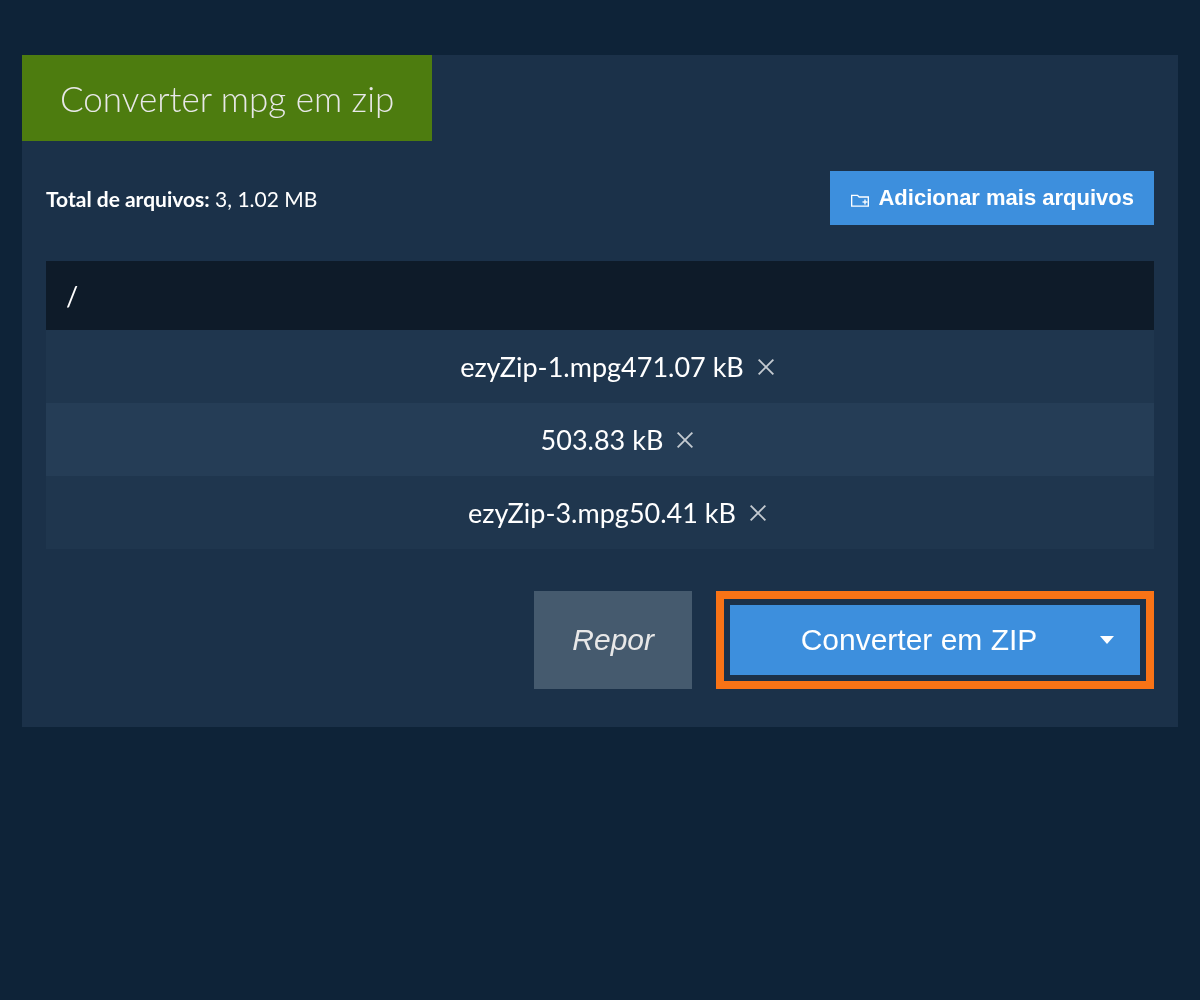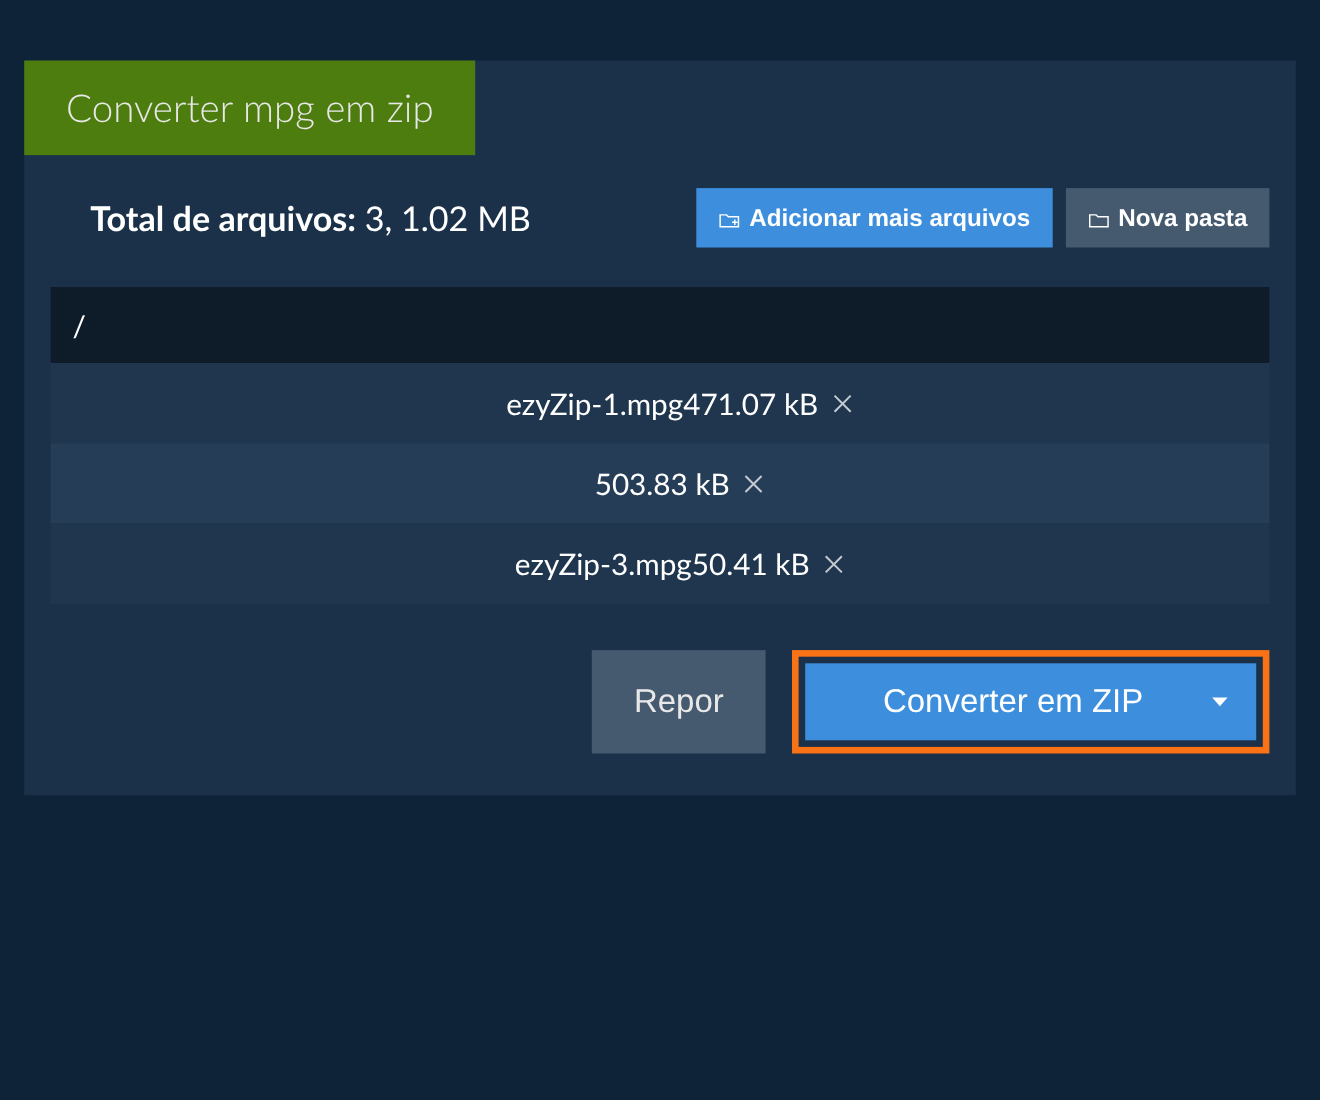--- a/index.html
+++ b/index.html
@@ -30,23 +30,22 @@
     .content {
       padding: 30px 24px 20px 24px;
     }
     .header-row {
       display: flex;
       justify-content: space-between;
       align-items: center;
       margin-bottom: 36px;
     }
     .total-label {
-      font-size: 31px;
-      color: #ffffff;
-      margin-left: 36px;
+      font-size: 21px;
+      color: #ffffff;
     }
     .total-bold {
       font-weight: 700;
     }
     .header-buttons {
       display: flex;
       gap: 12px;
     }
     .btn {
       display: inline-flex;
@@ -128,23 +127,24 @@
       padding-bottom: 18px;
     }
     .btn-large {
       padding: 22px 38px;
       font-size: 30px;
       font-weight: 300;
     }
     .btn-repor {
       background-color: #455a6e;
       color: #e8e8e8;
+      font-style: italic;
     }
     .convert-wrapper {
-      border: 6px solid #f97316;
+      border: 8px solid #f97316;
       display: inline-flex;
       padding: 6px;
     }
     .btn-convert {
       background-color: #3d8fdd;
       color: #ffffff;
       padding: 18px 68px 18px 36px;
       font-size: 30px;
       font-weight: 300;
       position: relative;
@@ -180,28 +180,20 @@
         <button class="btn btn-primary">
           <span class="folder-plus-icon">
             <svg viewBox="0 0 24 20" fill="none" stroke="#ffffff" stroke-width="1.6">
               <path d="M2 4 L2 17 L22 17 L22 6 L11 6 L9 4 Z"></path>
               <line x1="18" y1="9" x2="18" y2="15" stroke-width="1.6"></line>
               <line x1="15" y1="12" x2="21" y2="12" stroke-width="1.6"></line>
             </svg>
           </span>
           <span>Adicionar mais arquivos</span>
         </button>
-        <button class="btn btn-secondary">
-          <span class="folder-icon">
-            <svg viewBox="0 0 24 20" fill="none" stroke="#ffffff" stroke-width="1.6">
-              <path d="M2 4 L2 17 L22 17 L22 6 L11 6 L9 4 Z"></path>
-            </svg>
-          </span>
-          <span>Nova pasta</span>
-        </button>
       </div>
     </div>
 
     <div class="breadcrumb">/</div>
 
     <div class="file-list">
       <div class="file-row">
         <span>ezyZip-1.mpg</span>
         <div class="file-right">
           <span class="file-size">471.07 kB</span>

